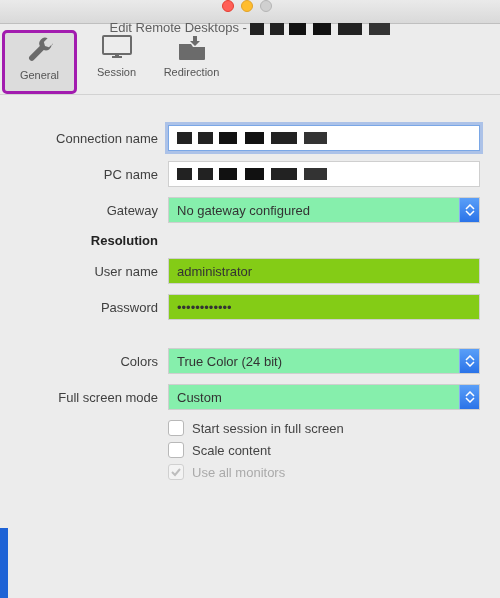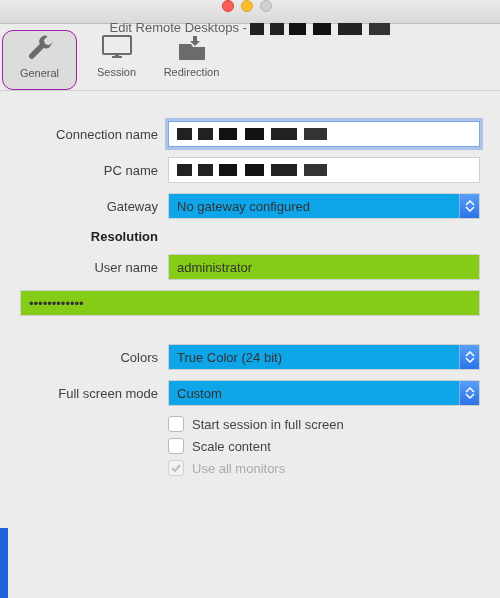--- a/index.html
+++ b/index.html
@@ -43,21 +43,21 @@
     border-bottom:1px solid #d2d2d2;
   }
   .tool {
     width:75px;
     text-align:center;
     font-size:11px;
     color:#555;
     padding:4px 4px 10px 4px;
     cursor:pointer;
   }
-  .tool.active { background:#dcdcdc; border:1px solid #a21caf; border-radius:11px; margin:0 2px;}
+  .tool.active { background:#dcdcdc; border:3px solid #a21caf; border-radius:5px; margin:0 2px;}
   .tool .ticon { height:28px; display:flex; align-items:center; justify-content:center; margin-bottom:4px; }
   .form {
     padding: 30px 20px 0 20px;
   }
   .row {
     display:flex;
     align-items:center;
     margin-bottom: 10px;
   }
   .label {
@@ -84,21 +84,21 @@
     background:#84cc16;
     padding: 0 8px;
     font-size:13px;
     color:#333;
     border-radius:0;
   }
   .select {
     width:100%;
     height:26px;
     position:relative;
-    background:#0ea5e9;
+    background:#86efac;
     border:1px solid #cfcfcf;
     display:flex;
     align-items:center;
     padding:0 26px 0 8px;
     font-size:13px;
     color:#333;
     cursor:pointer;
   }
   .select .stepper {
     position:absolute;
@@ -236,20 +236,21 @@
   </div>
 
   <div class="row">
     <div class="label">User name</div>
     <div class="ctl">
       <input type="text" value="administrator" style="">
     </div>
   </div>
 
   <div class="row">
+    <div class="label">Password</div>
     <div class="ctl">
       <input type="text" value="••••••••••••" style="">
     </div>
   </div>
 
   <div class="spacer"></div>
 
 
   <div class="row">
     <div class="label">Colors</div>

